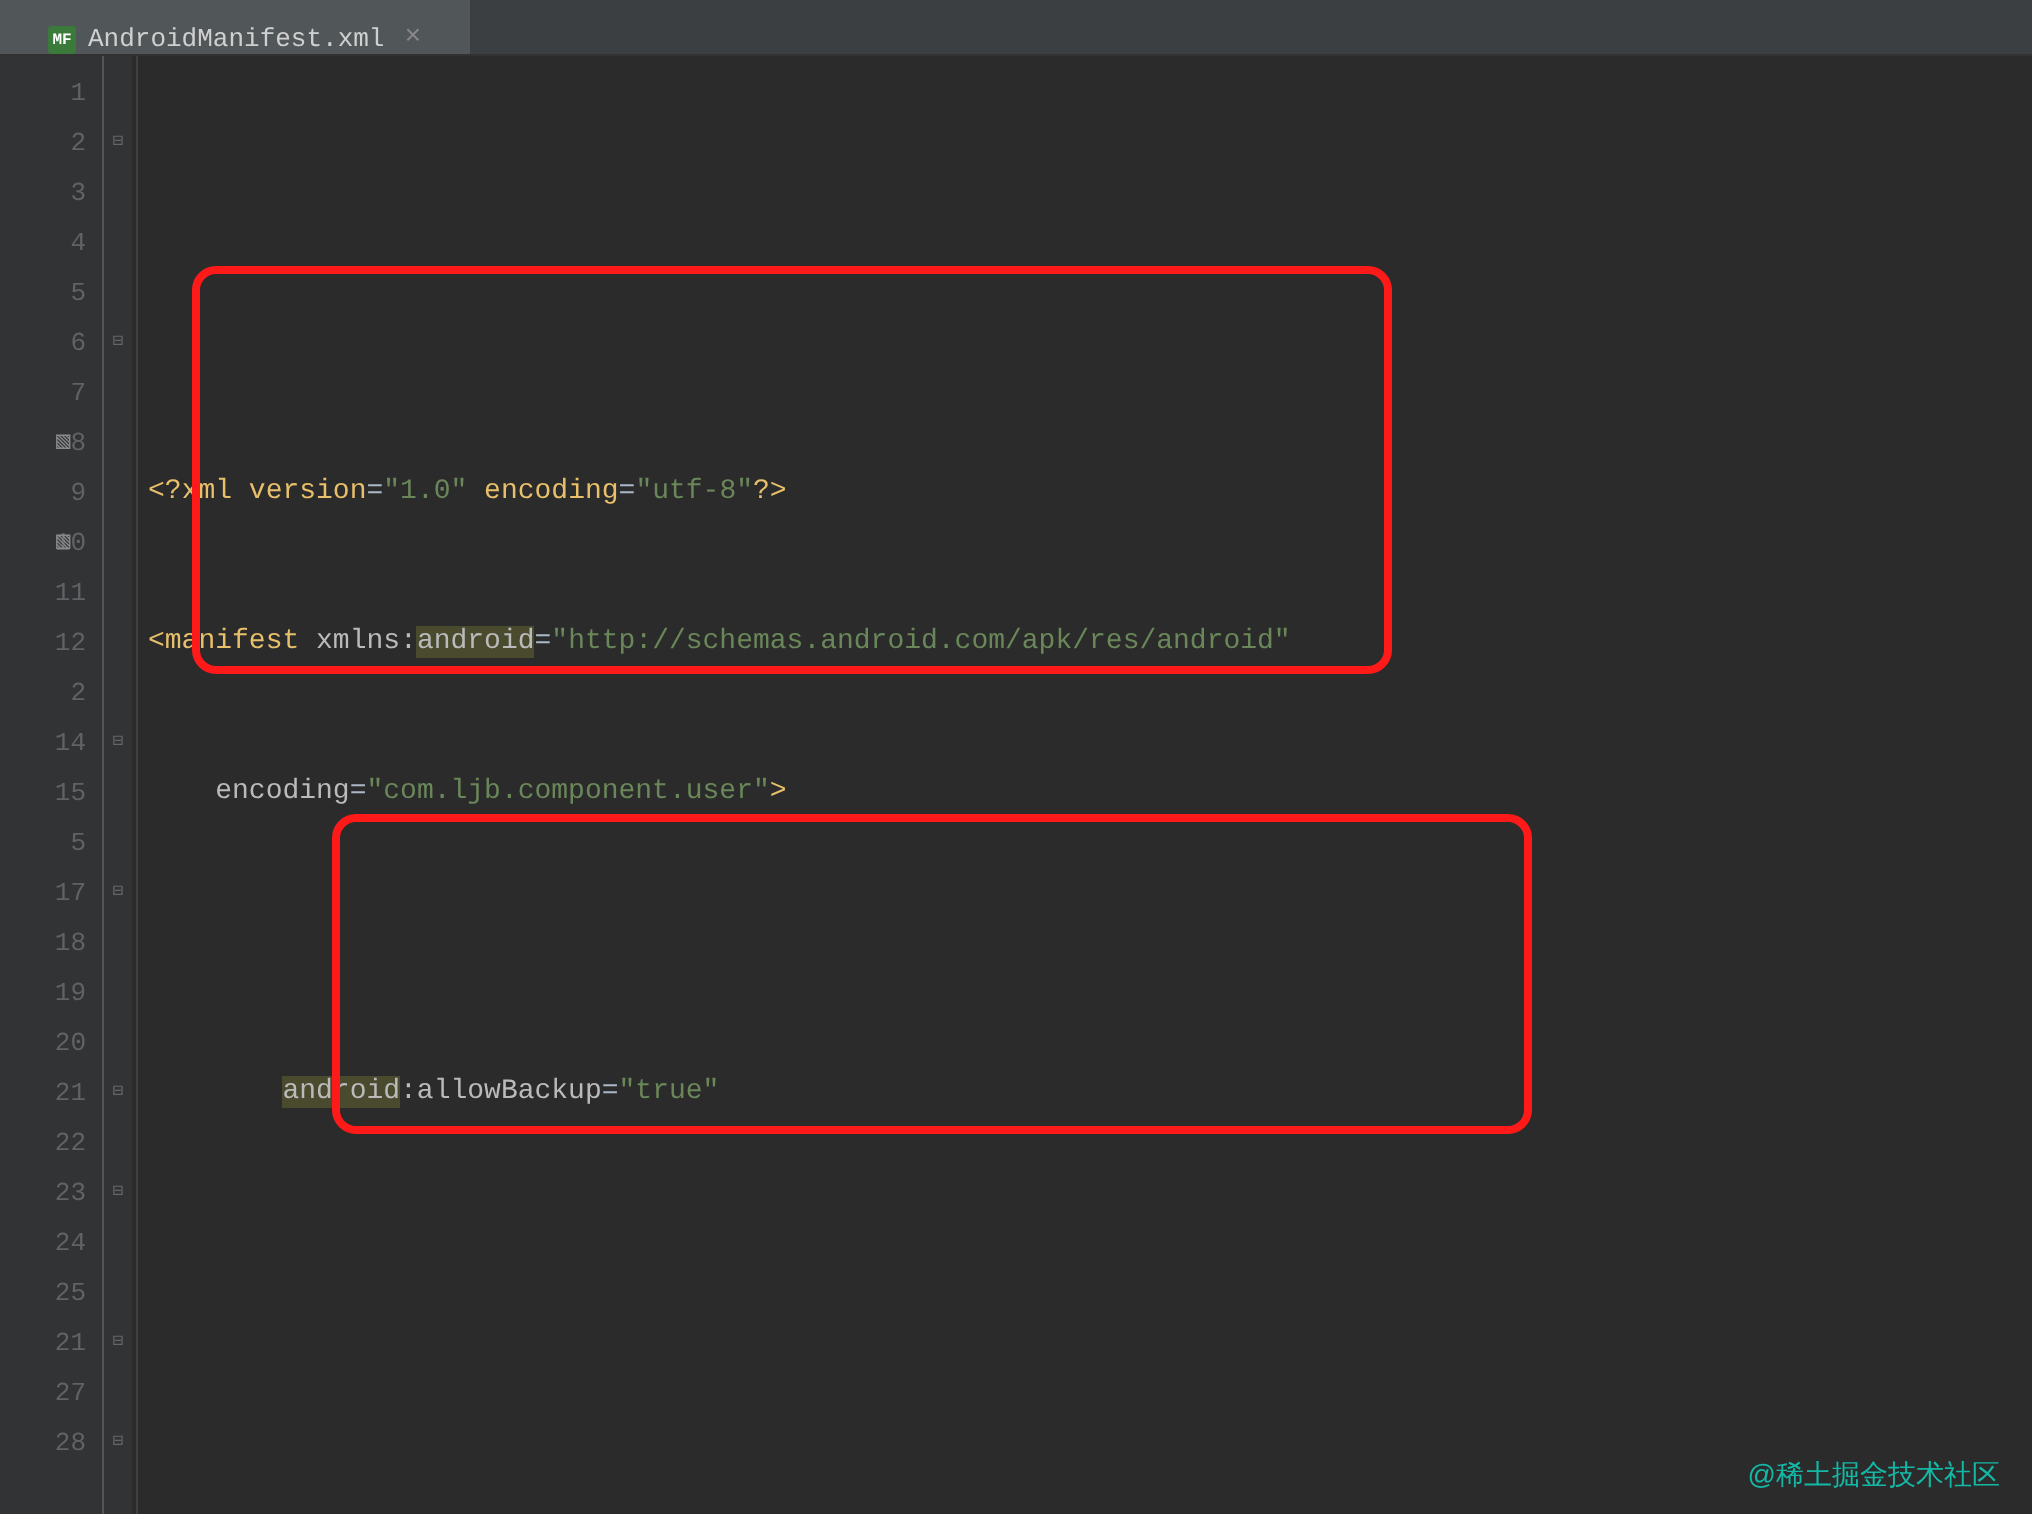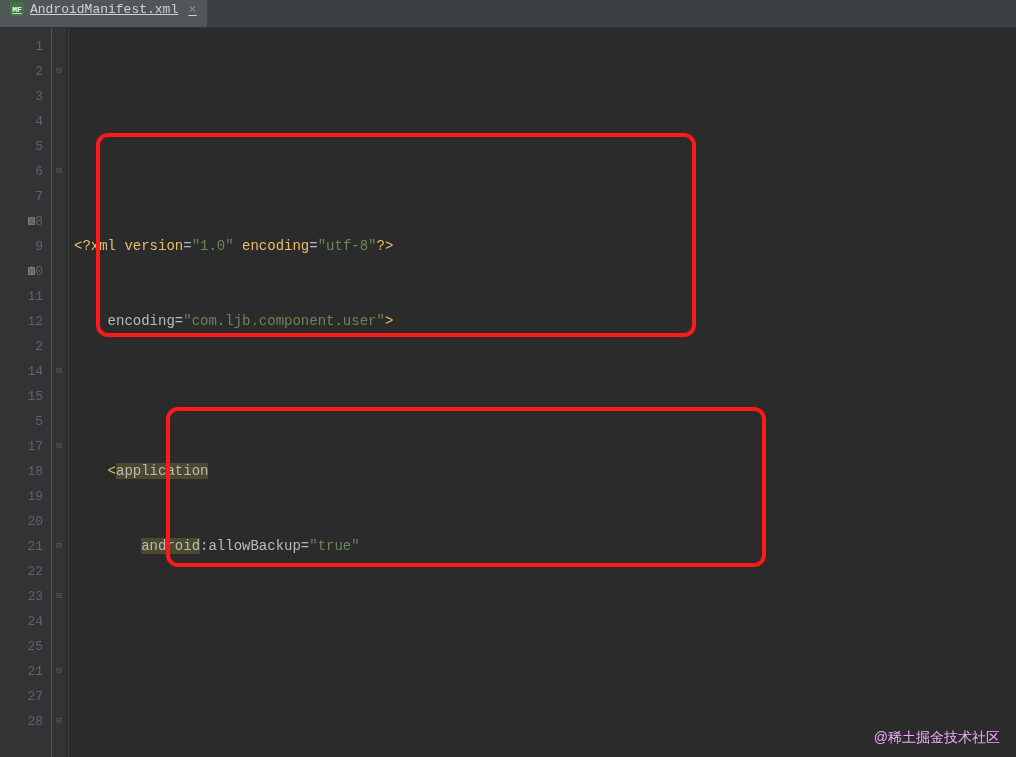--- a/index.html
+++ b/index.html
@@ -15,29 +15,28 @@
   }
   .tab-bar {
     height: 28px;
     background: #3c3f41;
     display: flex;
     align-items: stretch;
     border-bottom: 1px solid #323232;
   }
   .tab {
     display: flex;
-    align-items: flex-start;
-    padding: 0 10px;
+    align-items: flex-end;
+    padding: 0 24px;
     background: #4e5254;
     color: #bbbbbb;
     font-size: 13px;
     border-top: 2px solid transparent;
     gap: 6px;
     cursor: pointer;
-    text-decoration: underline;
   }
   .tab.active {
     background: #515658;
     color: #d0d0d0;
   }
   .tab-icon {
     width: 14px;
     height: 14px;
     background: #3a7a3a;
     border-radius: 2px;
@@ -115,21 +114,21 @@
     position: absolute;
     border: 4px solid #ff1a1a;
     border-radius: 12px;
     pointer-events: none;
     z-index: 10;
   }
   .watermark {
     position: absolute;
     bottom: 10px;
     right: 16px;
-    color: #f0abfc;
+    color: #14b8a6;
     font-size: 14px;
     font-family: sans-serif;
   }
   .vline {
     position: absolute;
     width: 1px;
     background: #404040;
     top: 0;
     bottom: 0;
   }
@@ -213,23 +212,23 @@
   </div>
 
   <div class="code-area">
     <div class="vline" style="left:2px"></div>
 
     
     <div class="red-box" style="left:30px; top:105px; width:600px; height:204px;"></div>
     <div class="red-box" style="left:100px; top:379px; width:600px; height:160px;"></div>
 
     <div class="line"><span class="c-pi">&lt;?</span><span class="c-tag">xml version</span><span class="c-eq">=</span><span class="c-string">"1.0"</span><span class="c-tag"> encoding</span><span class="c-eq">=</span><span class="c-string">"utf-8"</span><span class="c-pi">?&gt;</span></div>
+    <div class="line"><span class="c-bracket">&lt;</span><span class="c-tag">manifest </span><span class="c-attr">xmlns:</span><span class="c-attr-ns">android</span><span class="c-eq">=</span><span class="c-string">"http://schemas.android.com/apk/res/android"</span></div>
     <div class="line">    <span class="c-attr">encoding</span><span class="c-eq">=</span><span class="c-string">"com.ljb.component.user"</span><span class="c-bracket">&gt;</span></div>
     <div class="line"></div>
-    <div class="line">    <span class="c-bracket">&lt;</span><span class="c-attr-ns">application</span></div>
     <div class="line">        <span class="c-attr-ns">android</span><span class="c-attr">:allowBackup</span><span class="c-eq">=</span><span class="c-string">"true"</span></div>
     
     
     
     
     
     
     
     
     

